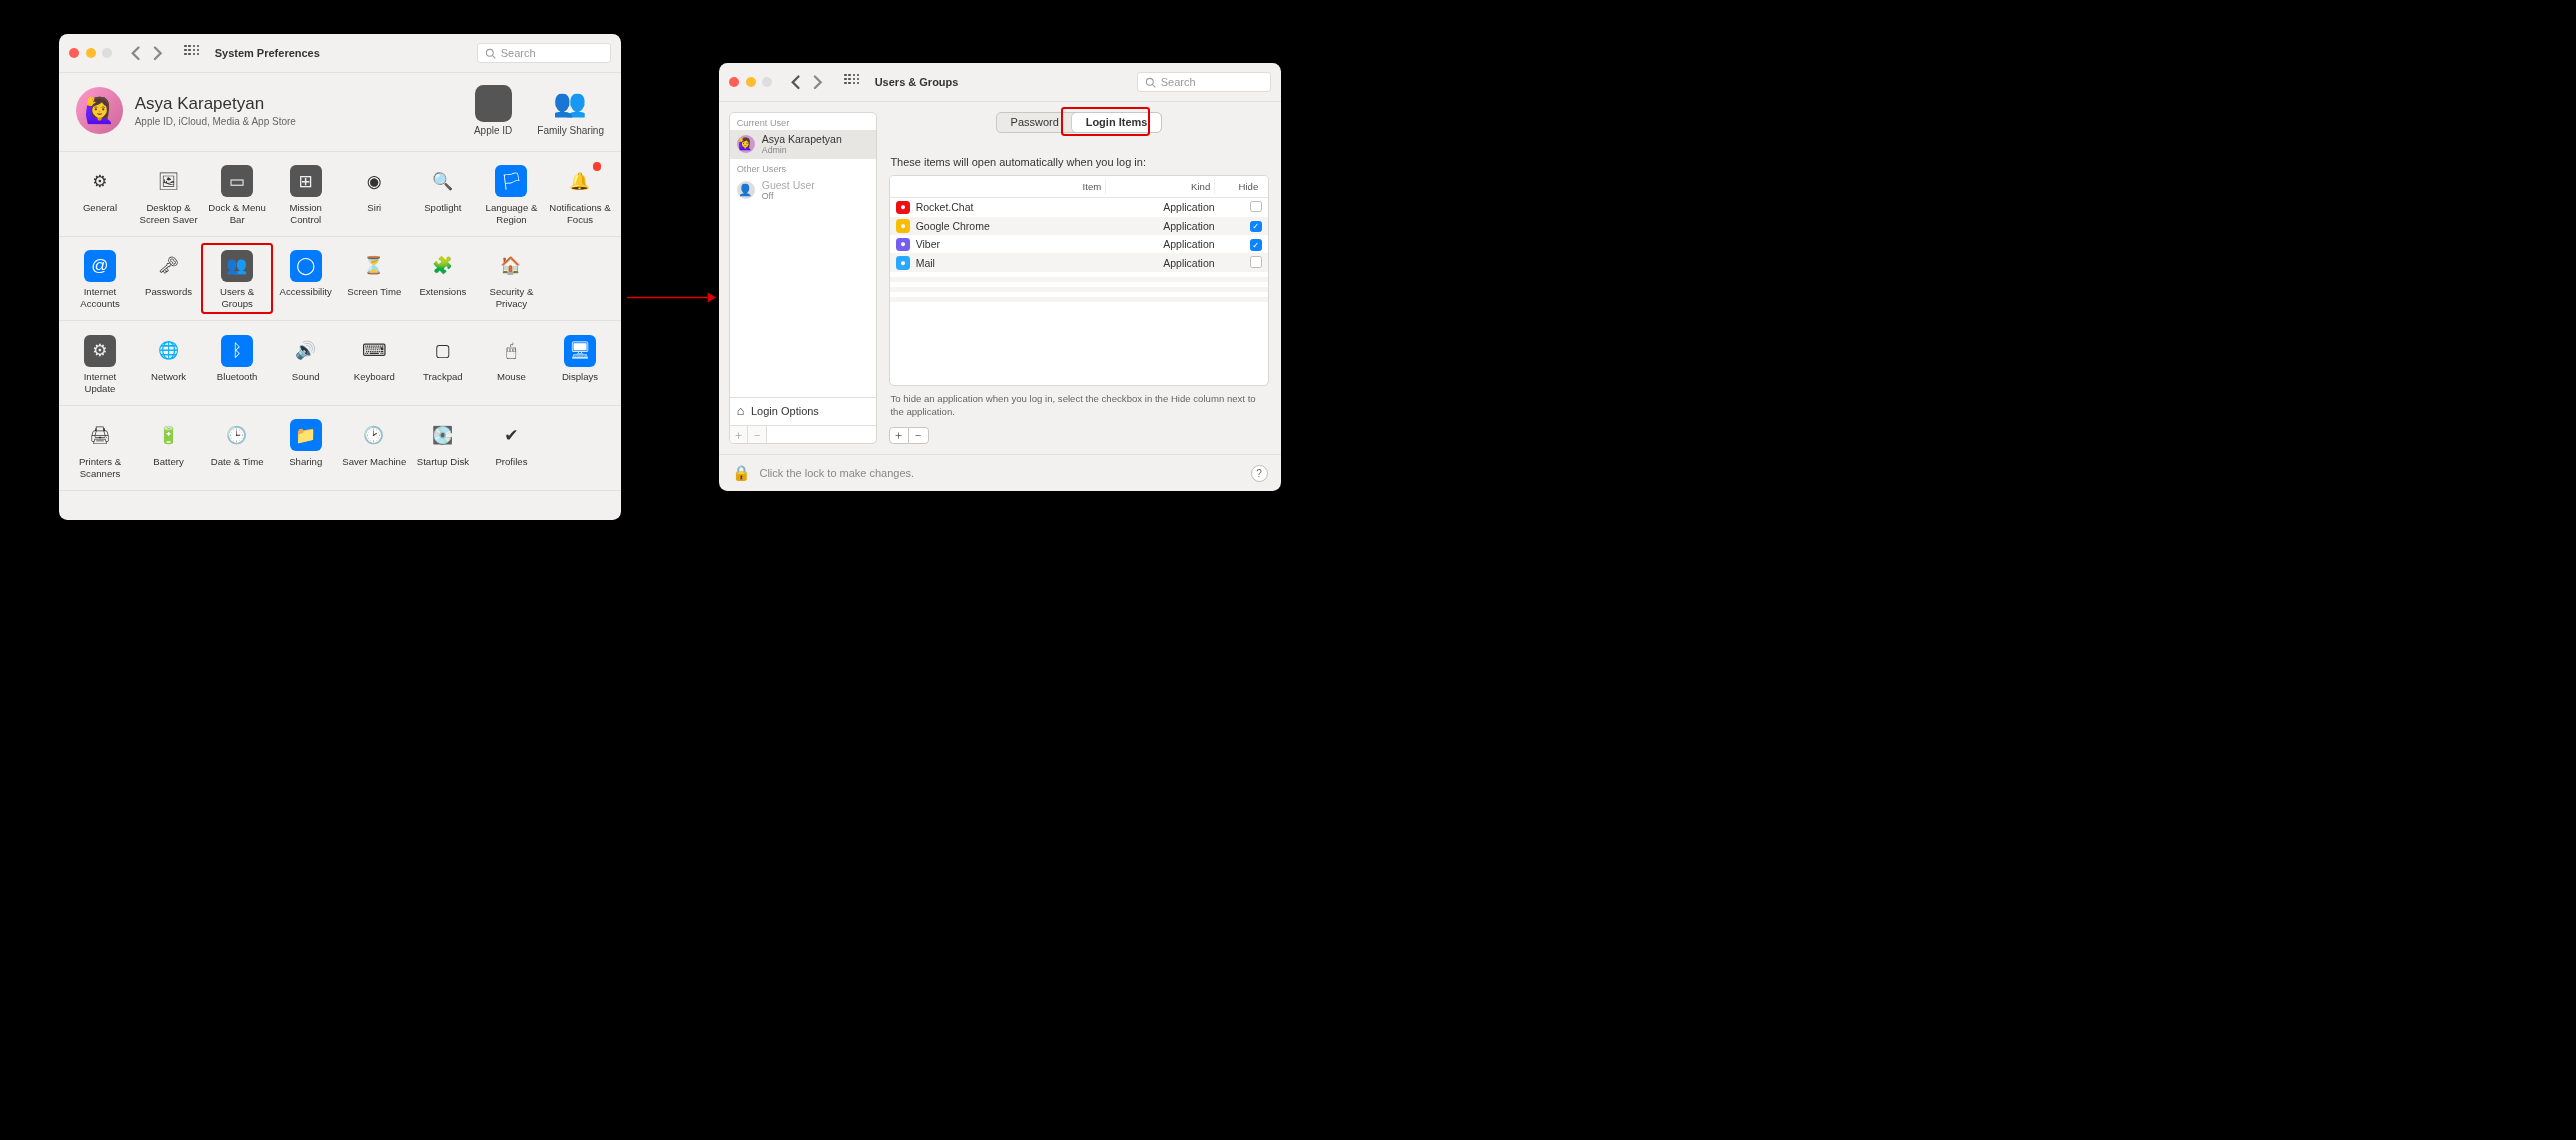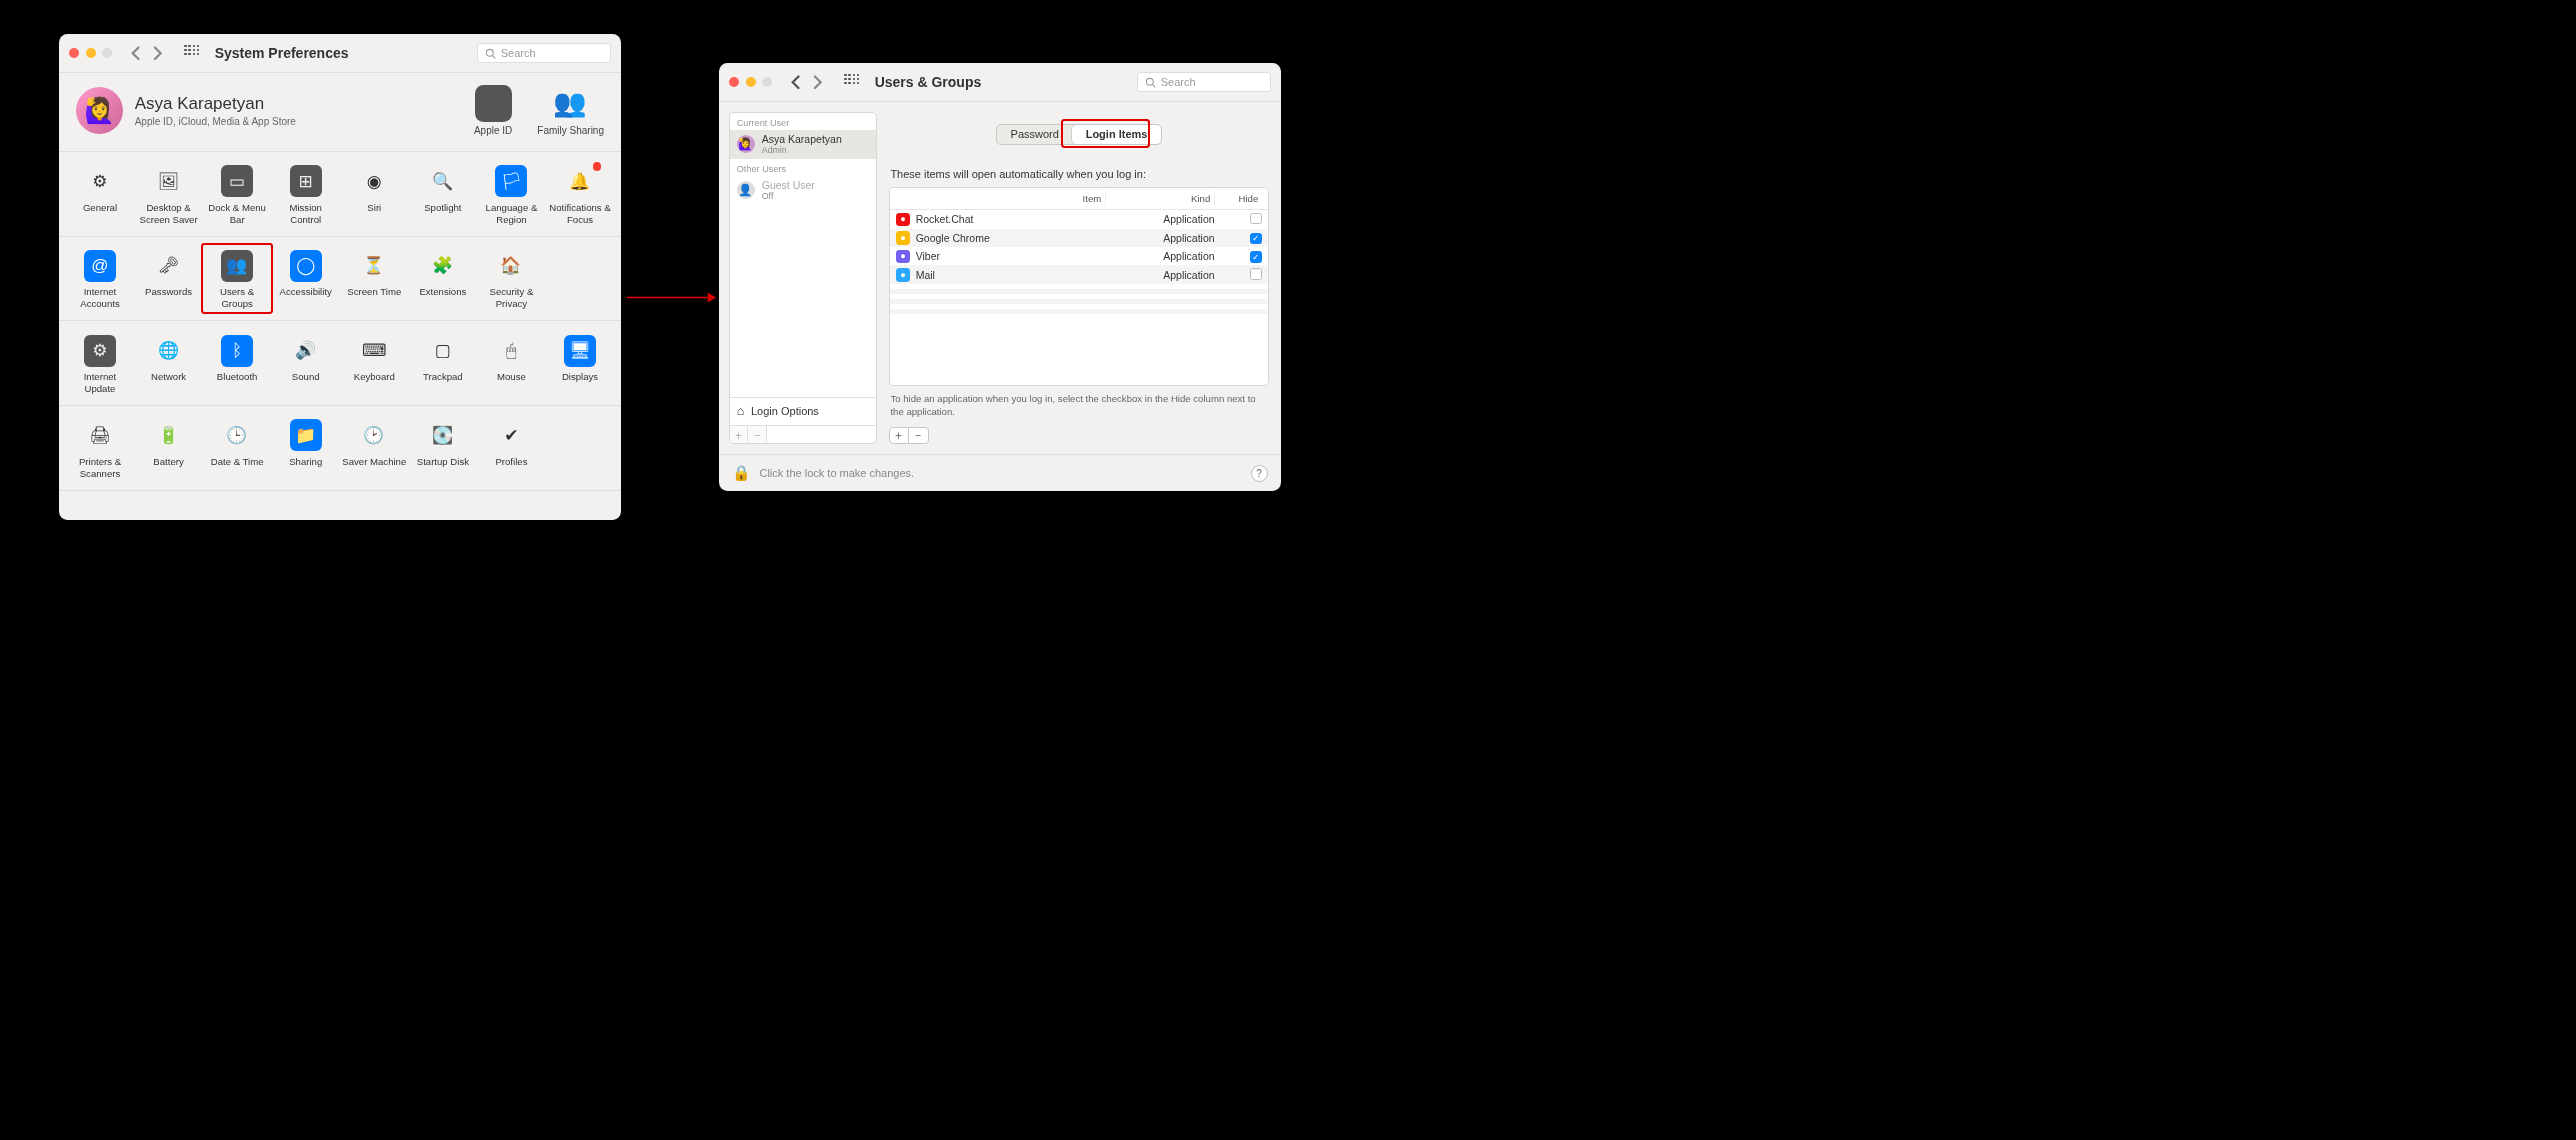--- a/index.html
+++ b/index.html
@@ -44,21 +44,21 @@
   }
   .nav-btn.active { color:#555; }
 
   .grid-icon {
     width: 17px; height: 17px;
     display: grid; grid-template-columns: repeat(4,2.5px); grid-template-rows: repeat(3,2.5px);
     gap: 1.7px; margin: 0 6.7px;
   }
   .grid-icon span { background:#555; border-radius:0.8px; }
 
-  .title { font-weight: 600; font-size: 14px; flex: 0 0 auto; margin-right: auto; }
+  .title { font-weight: 600; font-size: 11px; flex: 0 0 auto; margin-right: auto; }
 
   .search {
     display:flex; align-items:center; gap:5px;
     background:#fff; border:0.8px solid #ddd; border-radius:3px;
     padding: 2.5px 6.7px; width: 134px; height: 20px;
     color:#999; font-size:11px;
   }
   .search svg { width:11px; height:11px; }
 
   
@@ -150,21 +150,21 @@
   .seg {
     display:flex; margin: 0 auto 10px auto;
     border:0.8px solid #c9c7c4; border-radius:5px; overflow:hidden;
     background:#eceae7;
   }
   .seg button {
     border:none; padding: 3.4px 13.4px; font-size:11px; background:transparent;
     color:#333;
   }
   .seg button.active { background:#fff; box-shadow: 0 0 0 0.8px #c9c7c4; border-radius:4.2px;font-weight:bold; }
-  .seg-wrap { position:relative; display:inline-block; margin:12px auto 10px auto; }
+  .seg-wrap { position:relative; display:inline-block; margin:0 auto 10px auto; }
   .seg-highlight { position:absolute; border:2.5px solid #e10000; border-radius:3.4px; pointer-events:none; }
 
   .desc { font-size:11px; color:#333; margin: 3.4px 1.7px 6.7px 1.7px; }
   .hint { font-size:9.6px; color:#666; margin: 6.7px 1.7px 5px 1.7px; line-height:1.35; }
 
   .tbl {
     border:0.8px solid #d9d7d4; border-radius:5px; background:#fff;
     overflow:hidden; flex:1; display:flex; flex-direction:column;
   }
   .tbl-head, .tbl-row {

